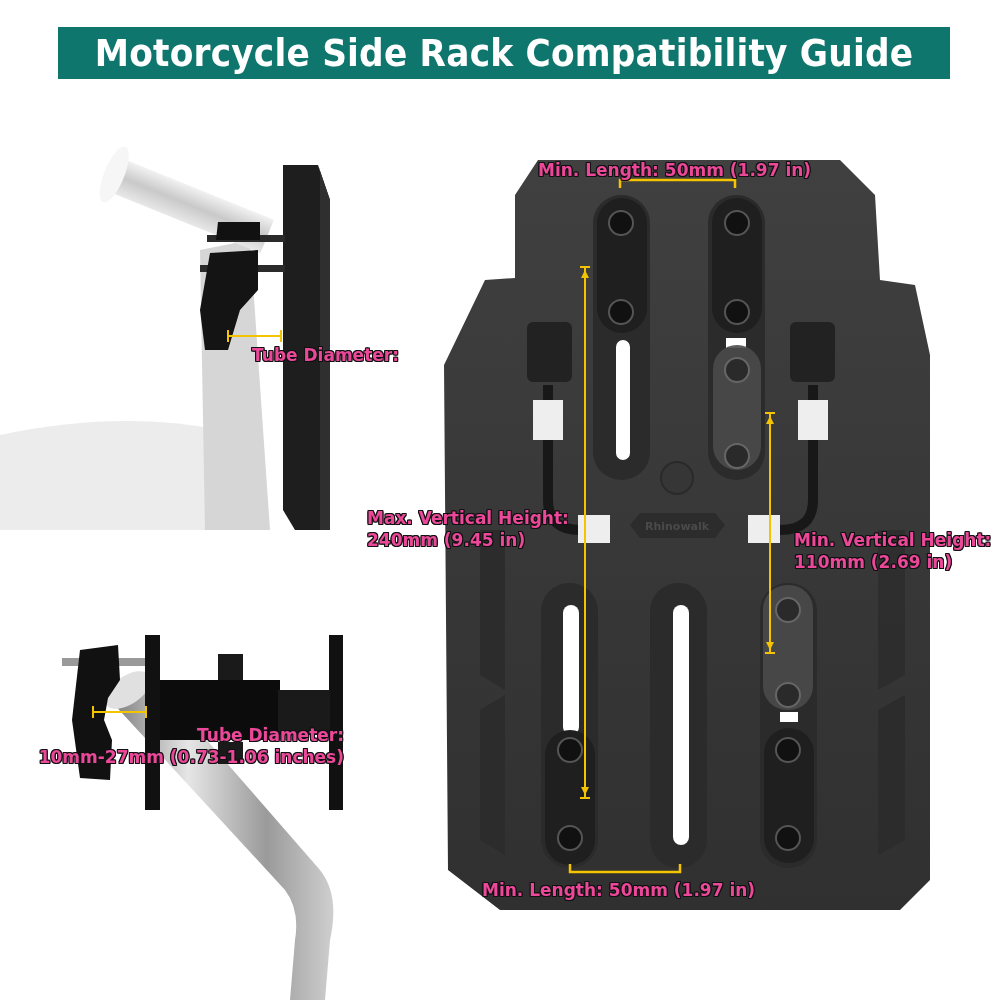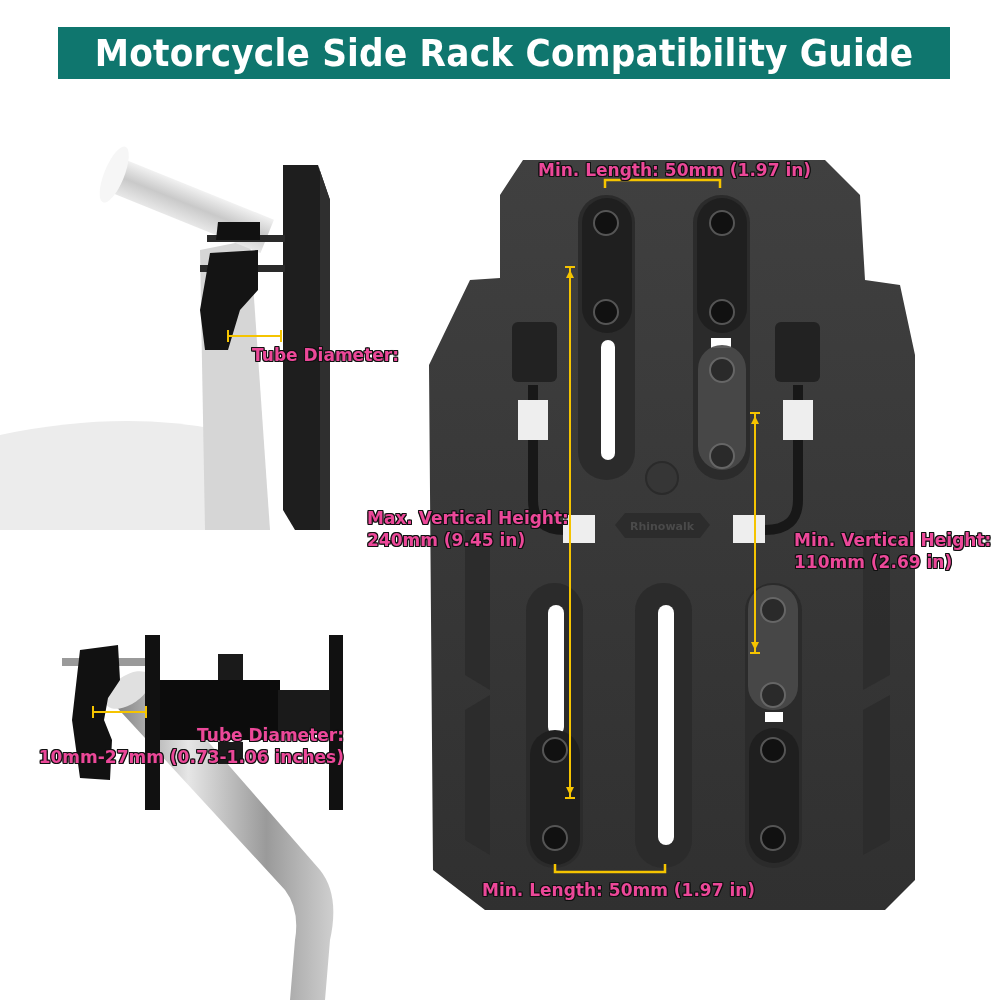--- a/index.html
+++ b/index.html
@@ -88,21 +88,21 @@
     <line x1="93" y1="92" x2="146" y2="92" stroke="#f5c400" stroke-width="2"></line>
     <line x1="93" y1="86" x2="93" y2="98" stroke="#f5c400" stroke-width="2"></line>
     <line x1="146" y1="86" x2="146" y2="98" stroke="#f5c400" stroke-width="2"></line>
   </svg>
 </div>
 <div class="label center" style="left:14px;top:724px;width:330px;">
   <div>Tube Diameter:</div>
   <div>10mm-27mm (0.73-1.06 inches)</div>
 </div>
 
-<div class="photo" style="left:415px;top:150px;width:520px;height:770px;">
+<div class="photo" style="left:430px;top:150px;width:520px;height:770px;">
   <svg width="520" height="770" viewBox="0 0 520 770">
     <defs>
       <linearGradient id="plateG" x1="0" y1="0" x2="0" y2="1">
         <stop offset="0" stop-color="#404040"></stop>
           <stop offset="1" stop-color="#303030"></stop>
       </linearGradient>
     </defs>
 
     <path d="M108 10 L410 10 L445 45 L450 130 L485 135 L500 205 L500 730 L470 760 L70 760 L18 720 L14 215 L55 130 L85 128 L85 45 Z" fill="url(#plateG)"></path>
 

